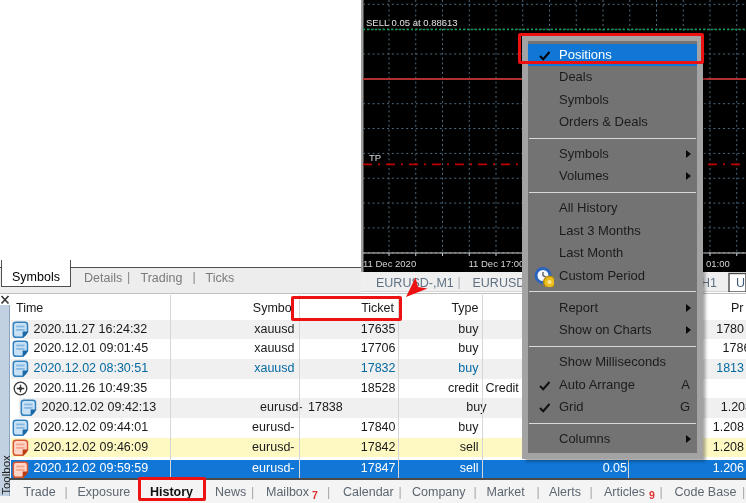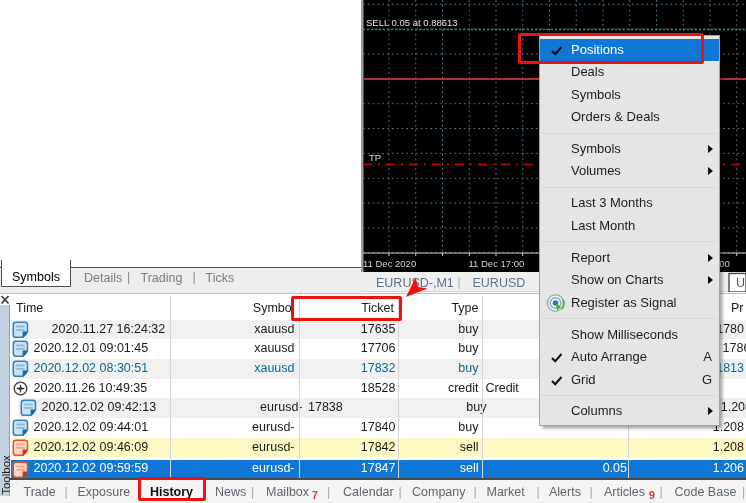--- a/index.html
+++ b/index.html
@@ -111,21 +111,21 @@
   <div class="abs" style="left:400px;top:8px;width:78.5px;text-align:right;">Type</div>
   <div class="abs" style="left:731px;top:8px;">Pr</div>
   <div id="rows">
       <div style="position:absolute;left:10.5px;top:26.5px;width:735.5px;height:19.7px;background:#f0f0f0;color:#1a1a1a;line-height:19.7px;">
         <svg width="17" height="18" style="position:absolute;left:1px;top:1px;">
           <path d="M4,1.2 L12.8,1.2 Q15.5,1.2 15.5,3.9 L15.5,11 L11,16.3 L4,16.3 Q1.3,16.3 1.3,13.6 L1.3,3.9 Q1.3,1.2 4,1.2 Z" fill="#c9e1f5" stroke="#3381bd" stroke-width="1.5"></path>
           <rect x="4.2" y="4.6" width="8.4" height="1.8" fill="#85b8e2"></rect>
           <rect x="4.2" y="8" width="8.4" height="1.8" fill="#85b8e2"></rect>
           <path d="M15.5,10.6 L10.6,10.6 L10.6,16.4 Q15.2,14.5 15.5,10.6 Z" fill="#1768a8"></path>
         </svg>
-        <div style="position:absolute;left:23px;top:0;margin-left:18px;">2020.11.27 16:24:32</div>
+        <div style="position:absolute;left:23px;top:0;">2020.11.27 16:24:32</div>
         <div style="position:absolute;left:159.5px;top:0;width:124.5px;text-align:right;">xauusd</div>
         <div style="position:absolute;left:289.5px;top:0;width:95.5px;text-align:right;">17635</div>
         <div style="position:absolute;left:389.5px;top:0;width:78.5px;text-align:right;">buy</div>
         <div style="position:absolute;left:649.5px;top:0;width:84px;text-align:right;">1780</div>
       </div>
       <div style="position:absolute;left:10.5px;top:46.2px;width:735.5px;height:19.7px;background:#ffffff;color:#1a1a1a;line-height:19.7px;">
         <svg width="17" height="18" style="position:absolute;left:1px;top:1px;">
           <path d="M4,1.2 L12.8,1.2 Q15.5,1.2 15.5,3.9 L15.5,11 L11,16.3 L4,16.3 Q1.3,16.3 1.3,13.6 L1.3,3.9 Q1.3,1.2 4,1.2 Z" fill="#c9e1f5" stroke="#3381bd" stroke-width="1.5"></path>
           <rect x="4.2" y="4.6" width="8.4" height="1.8" fill="#85b8e2"></rect>
           <rect x="4.2" y="8" width="8.4" height="1.8" fill="#85b8e2"></rect>
@@ -244,43 +244,43 @@
       <div style="position:absolute;left:549px;top:5px;">Alerts</div>
       <div style="position:absolute;left:589.5px;top:5px;color:#a8a8a8;">|</div>
       <div style="position:absolute;left:604px;top:5px;">Articles</div>
       <div style="position:absolute;left:649px;top:9px;color:#e03030;font-size:10.5px;font-weight:bold;">9</div>
       <div style="position:absolute;left:659.5px;top:5px;color:#a8a8a8;">|</div>
       <div style="position:absolute;left:674.5px;top:5px;">Code Base</div>
       <div style="position:absolute;left:742px;top:5px;color:#a8a8a8;">|</div>
     </div>
 </div>
 
-<div class="abs" id="menu" style="left:539px;top:35px;width:181px;background:#e5e5e5;border:1px solid #a3a3a3;box-sizing:border-box;box-shadow:2.5px 2.5px 3px rgba(0,0,0,0.35);padding:2.5px 0;">
+<div class="abs" id="menu" style="left:522px;top:35px;width:181px;background:#737373;border:6px solid #a3a3a3;box-sizing:border-box;box-shadow:2.5px 2.5px 3px rgba(0,0,0,0.35);padding:2.5px 0;">
     <div style="position:relative;height:22.5px;line-height:22.5px;padding-left:31px;color:#1c1c1c;background:#1177d7;color:#fff;"><svg width="12" height="10" style="position:absolute;left:11px;top:7px;">
         <polyline points="1,5 4.2,8.2 10.5,1" stroke="#000" stroke-width="2" fill="none"></polyline>
       </svg>Positions</div>
     <div style="position:relative;height:22.5px;line-height:22.5px;padding-left:31px;color:#1c1c1c;">Deals</div>
     <div style="position:relative;height:22.5px;line-height:22.5px;padding-left:31px;color:#1c1c1c;">Symbols</div>
     <div style="position:relative;height:22.5px;line-height:22.5px;padding-left:31px;color:#1c1c1c;">Orders &amp; Deals</div>
     <div style="height:1px;background:#d9d9d9;margin:4.2px 1px;"></div>
     <div style="position:relative;height:22.5px;line-height:22.5px;padding-left:31px;color:#1c1c1c;">Symbols<div style="position:absolute;right:6.5px;top:7px;width:0;height:0;border-left:5.5px solid #0a0a0a;border-top:4.2px solid transparent;border-bottom:4.2px solid transparent;"></div></div>
     <div style="position:relative;height:22.5px;line-height:22.5px;padding-left:31px;color:#1c1c1c;">Volumes<div style="position:absolute;right:6.5px;top:7px;width:0;height:0;border-left:5.5px solid #0a0a0a;border-top:4.2px solid transparent;border-bottom:4.2px solid transparent;"></div></div>
     <div style="height:1px;background:#d9d9d9;margin:4.2px 1px;"></div>
+    <div style="position:relative;height:22.5px;line-height:22.5px;padding-left:31px;color:#1c1c1c;">All History</div>
     <div style="position:relative;height:22.5px;line-height:22.5px;padding-left:31px;color:#1c1c1c;">Last 3 Months</div>
     <div style="position:relative;height:22.5px;line-height:22.5px;padding-left:31px;color:#1c1c1c;">Last Month</div>
+    <div style="position:relative;height:22.5px;line-height:22.5px;padding-left:31px;color:#1c1c1c;"><svg width="20" height="20" style="position:absolute;left:6px;top:2px;">
+        <circle cx="9" cy="8.5" r="7" fill="#f4f8fd" stroke="#2b65bd" stroke-width="3"></circle>
+        <path d="M9,5 L9,8.5 L11.8,10" stroke="#555" stroke-width="1.3" fill="none"></path>
+        <circle cx="15.5" cy="15" r="5.8" fill="#edbf1e" stroke="#b98e0a" stroke-width="1.4"></circle>
+        <circle cx="15.5" cy="15" r="2" fill="#f8e695"></circle>
+      </svg>Custom Period</div>
     <div style="height:1px;background:#d9d9d9;margin:4.2px 1px;"></div>
     <div style="position:relative;height:22.5px;line-height:22.5px;padding-left:31px;color:#1c1c1c;">Report<div style="position:absolute;right:6.5px;top:7px;width:0;height:0;border-left:5.5px solid #0a0a0a;border-top:4.2px solid transparent;border-bottom:4.2px solid transparent;"></div></div>
     <div style="position:relative;height:22.5px;line-height:22.5px;padding-left:31px;color:#1c1c1c;">Show on Charts<div style="position:absolute;right:6.5px;top:7px;width:0;height:0;border-left:5.5px solid #0a0a0a;border-top:4.2px solid transparent;border-bottom:4.2px solid transparent;"></div></div>
-    <div style="position:relative;height:22.5px;line-height:22.5px;padding-left:31px;color:#1c1c1c;"><svg width="20" height="20" style="position:absolute;left:6px;top:2px;">
-        <circle cx="9.5" cy="9" r="8.2" fill="#f4f6f4" stroke="#9fb4a6" stroke-width="1.6"></circle>
-        <circle cx="9.5" cy="9" r="5.3" fill="none" stroke="#8fa8b8" stroke-width="1.5"></circle>
-        <path d="M16.8,5.5 A8.2,8.2 0 0 1 15.5,14.8" stroke="#5cae5c" stroke-width="2" fill="none"></path>
-        <circle cx="9.5" cy="9" r="2.8" fill="#3a6fd0"></circle>
-        <path d="M10,9.5 L15,13 L11,16.5 Z" fill="#3db03d"></path>
-      </svg>Register as Signal</div>
     <div style="height:1px;background:#d9d9d9;margin:4.2px 1px;"></div>
     <div style="position:relative;height:22.5px;line-height:22.5px;padding-left:31px;color:#1c1c1c;">Show Milliseconds</div>
     <div style="position:relative;height:22.5px;line-height:22.5px;padding-left:31px;color:#1c1c1c;"><svg width="12" height="10" style="position:absolute;left:11px;top:7px;">
         <polyline points="1,5 4.2,8.2 10.5,1" stroke="#111" stroke-width="2" fill="none"></polyline>
       </svg>Auto Arrange<div style="position:absolute;right:7px;top:0;">A</div></div>
     <div style="position:relative;height:22.5px;line-height:22.5px;padding-left:31px;color:#1c1c1c;"><svg width="12" height="10" style="position:absolute;left:11px;top:7px;">
         <polyline points="1,5 4.2,8.2 10.5,1" stroke="#111" stroke-width="2" fill="none"></polyline>
       </svg>Grid<div style="position:absolute;right:7px;top:0;">G</div></div>
     <div style="height:1px;background:#d9d9d9;margin:4.2px 1px;"></div>
     <div style="position:relative;height:22.5px;line-height:22.5px;padding-left:31px;color:#1c1c1c;">Columns<div style="position:absolute;right:6.5px;top:7px;width:0;height:0;border-left:5.5px solid #0a0a0a;border-top:4.2px solid transparent;border-bottom:4.2px solid transparent;"></div></div>

